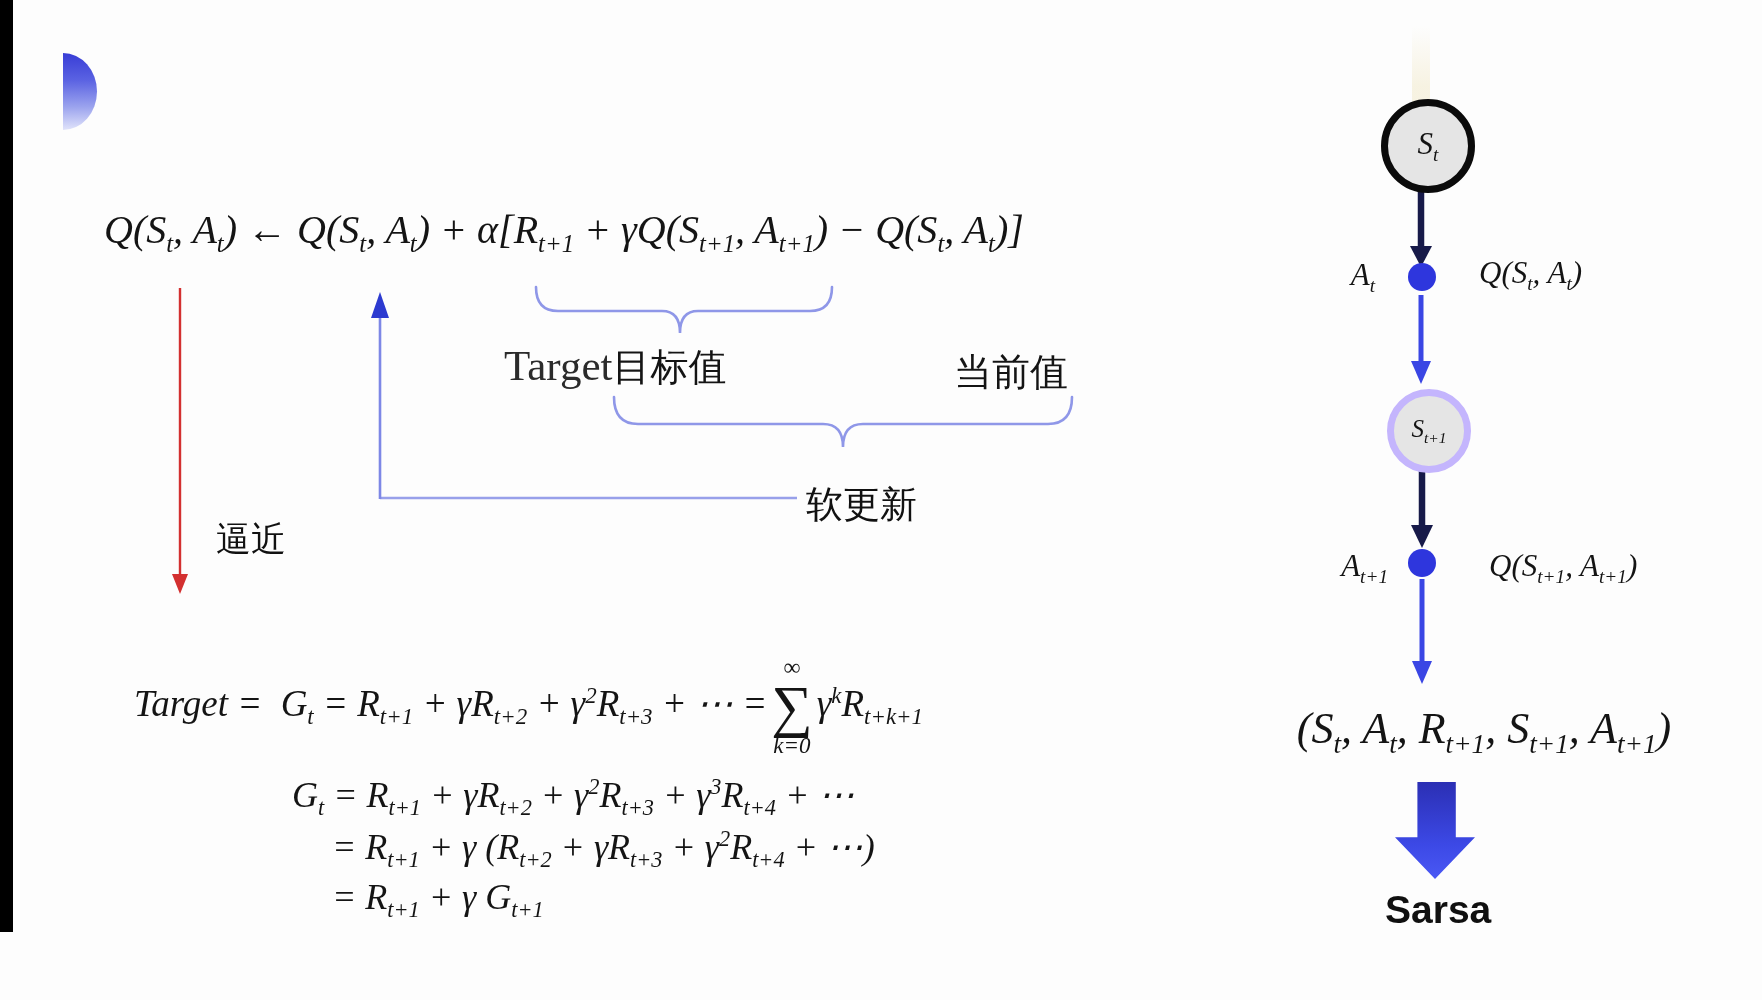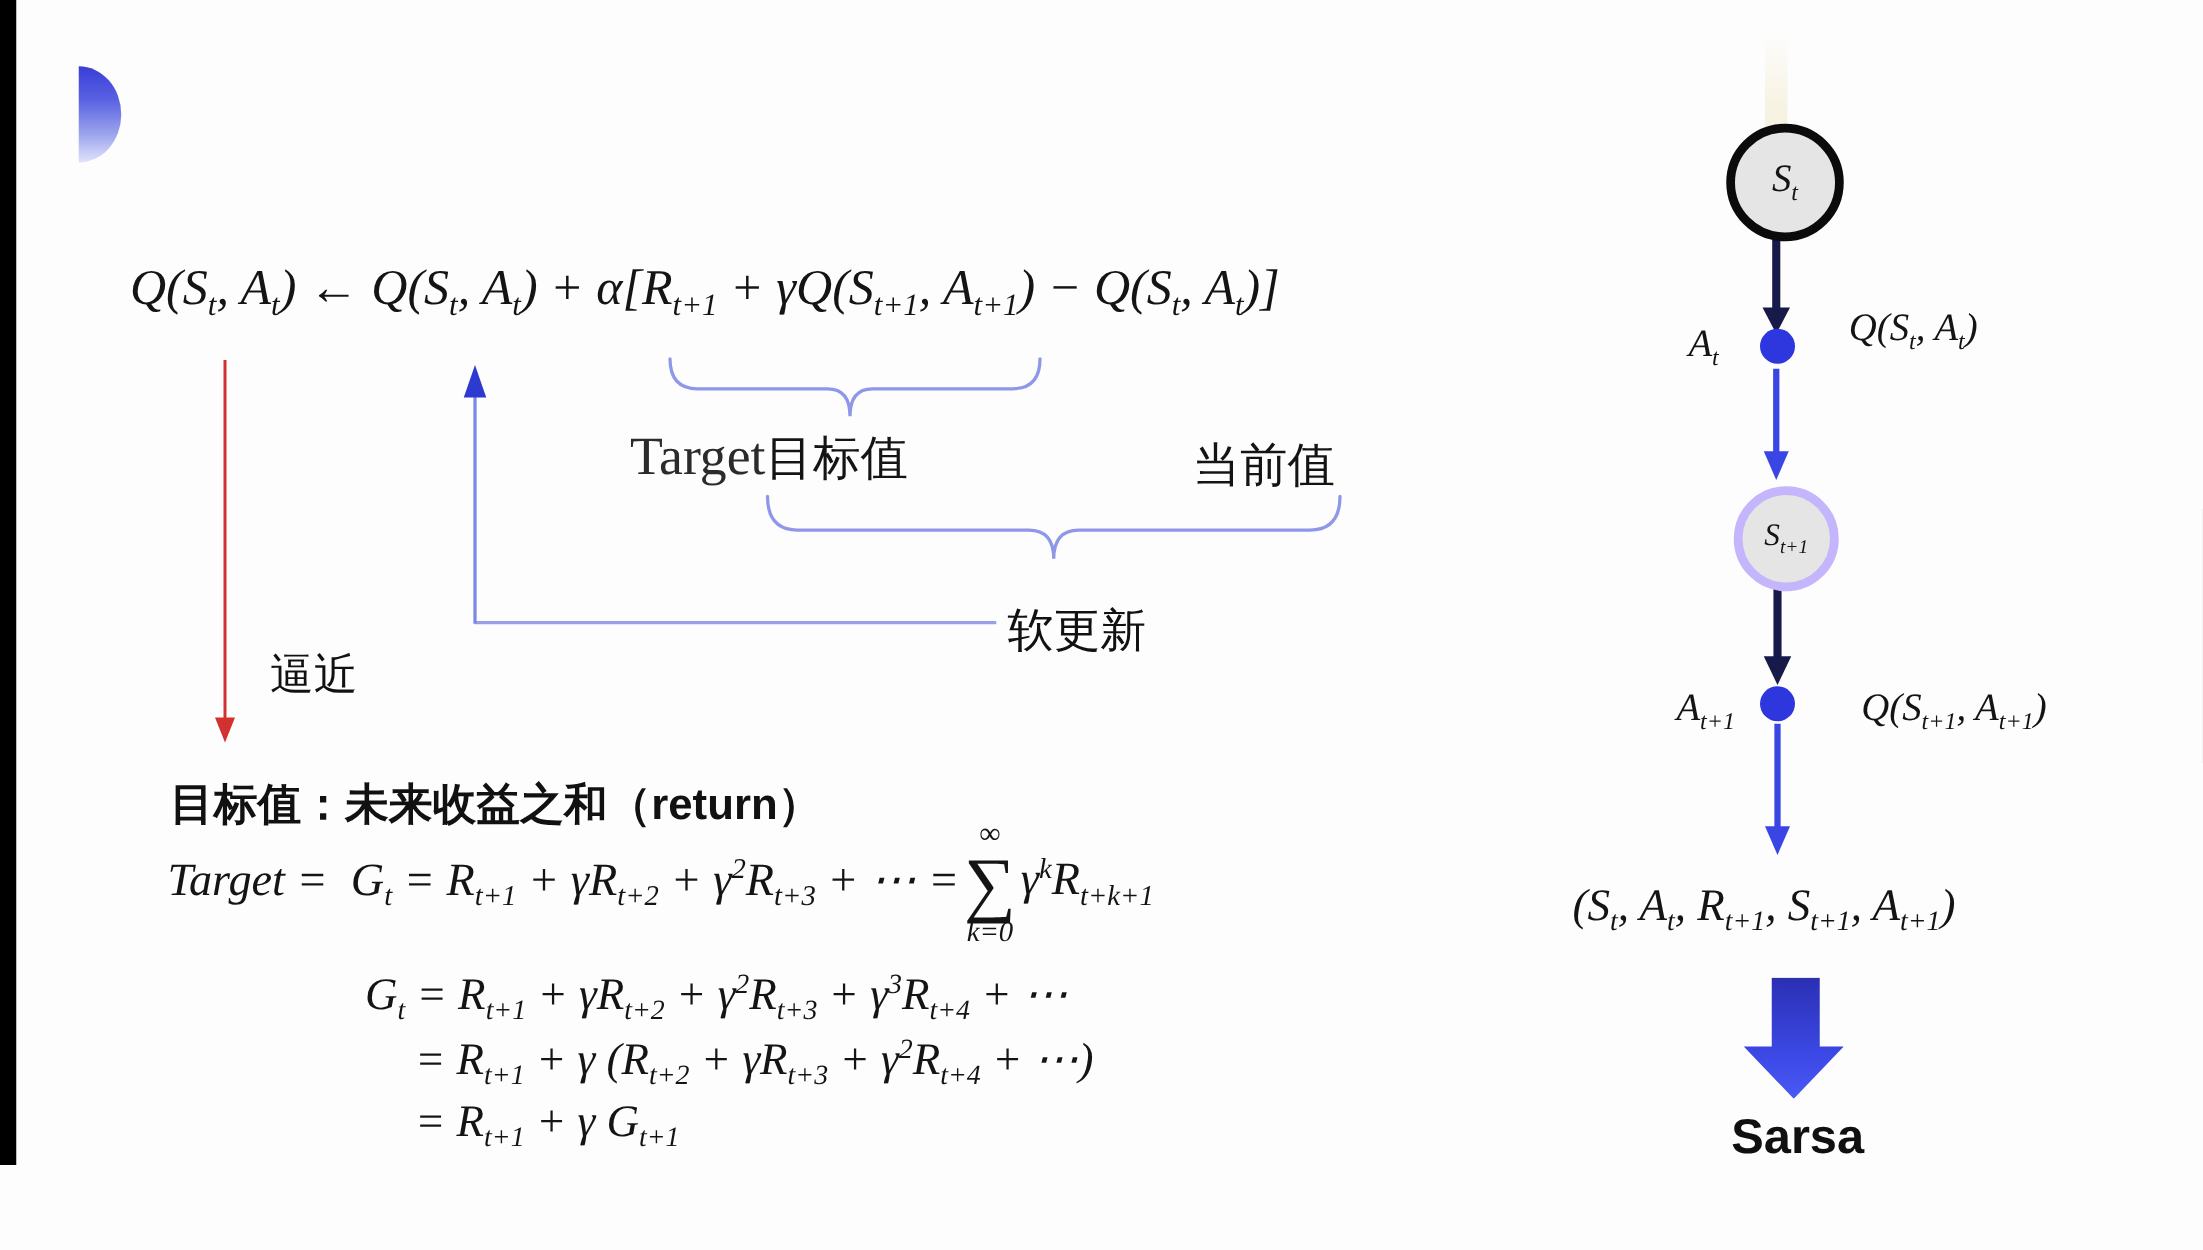--- a/index.html
+++ b/index.html
@@ -41,24 +41,24 @@
   .streak{left:1412px;top:26px;width:18px;height:76px;
     background:linear-gradient(180deg,rgba(244,238,214,0) 0%,rgba(244,238,214,.7) 80%);}
   .state-circle{border-radius:50%;display:flex;align-items:center;justify-content:center;background:#e5e5e5;}
   .circle-st{left:1381px;top:99px;width:80px;height:80px;border:7px solid #0b0b0b;font-size:31px;}
   .circle-st1{left:1387px;top:389px;width:70px;height:70px;border:7px solid #c4b5fd;font-size:25px;}
   .dot{width:28px;height:28px;border-radius:50%;background:#2e36dd;}
   .dot1{left:1408px;top:263px;}
   .dot2{left:1408px;top:549px;}
   .side-label{font-size:31px;white-space:nowrap;}
   .at-label{left:1320px;top:257px;width:55px;text-align:right;}
-  .qt-label{left:1479px;top:244px;}
+  .qt-label{left:1479px;top:255px;}
   .at1-label{left:1300px;top:548px;width:88px;text-align:right;}
   .qt1-label{left:1489px;top:548px;}
-  .tuple-label{left:1258px;top:703px;width:392px;text-align:left;font-size:36px;white-space:nowrap;}
+  .tuple-label{left:1288px;top:703px;width:392px;text-align:center;font-size:44px;white-space:nowrap;}
   .block-arrow{
     left:1395px;top:782px;width:80px;height:97px;
     clip-path:polygon(28% 0,76% 0,76% 57%,100% 57%,50% 100%,0 57%,28% 57%);
     background:linear-gradient(180deg,#2b2fb4 0%,#3c49e6 65%,#4a58f4 100%);
   }
   .sarsa-label{left:1385px;top:888px;width:100px;text-align:center;font-size:39px;font-weight:600;color:#101010;}
   svg.overlay{position:absolute;left:0;top:0;pointer-events:none;}
 </style>
 </head>
 <body>
@@ -97,21 +97,20 @@
   </svg>
 
   <div class="abs target-row">
     <span class="target-en">Target</span>
     <span class="cn-label">目标值</span>
   </div>
   <div class="abs cn-label current-label">当前值</div>
   <div class="abs soft-update-label">软更新</div>
   <div class="abs approach-label">逼近</div>
 
-  <div class="abs return-heading">目标值：未来收益之和（return）</div>
 
   <div class="abs target-eq">
     <span class="math part">Target =&nbsp; G<sub>t</sub> = R<sub>t+1</sub> + γR<sub>t+2</sub> + γ<sup>2</sup>R<sub>t+3</sub> + ⋯ =</span>
     <span class="math sum-block">
       <span class="sum-top">∞</span>
       <span class="sum-sigma">∑</span>
       <span class="sum-bottom">k=0</span>
     </span>
     <span class="math part">γ<sup>k</sup>R<sub>t+k+1</sub></span>
   </div>

